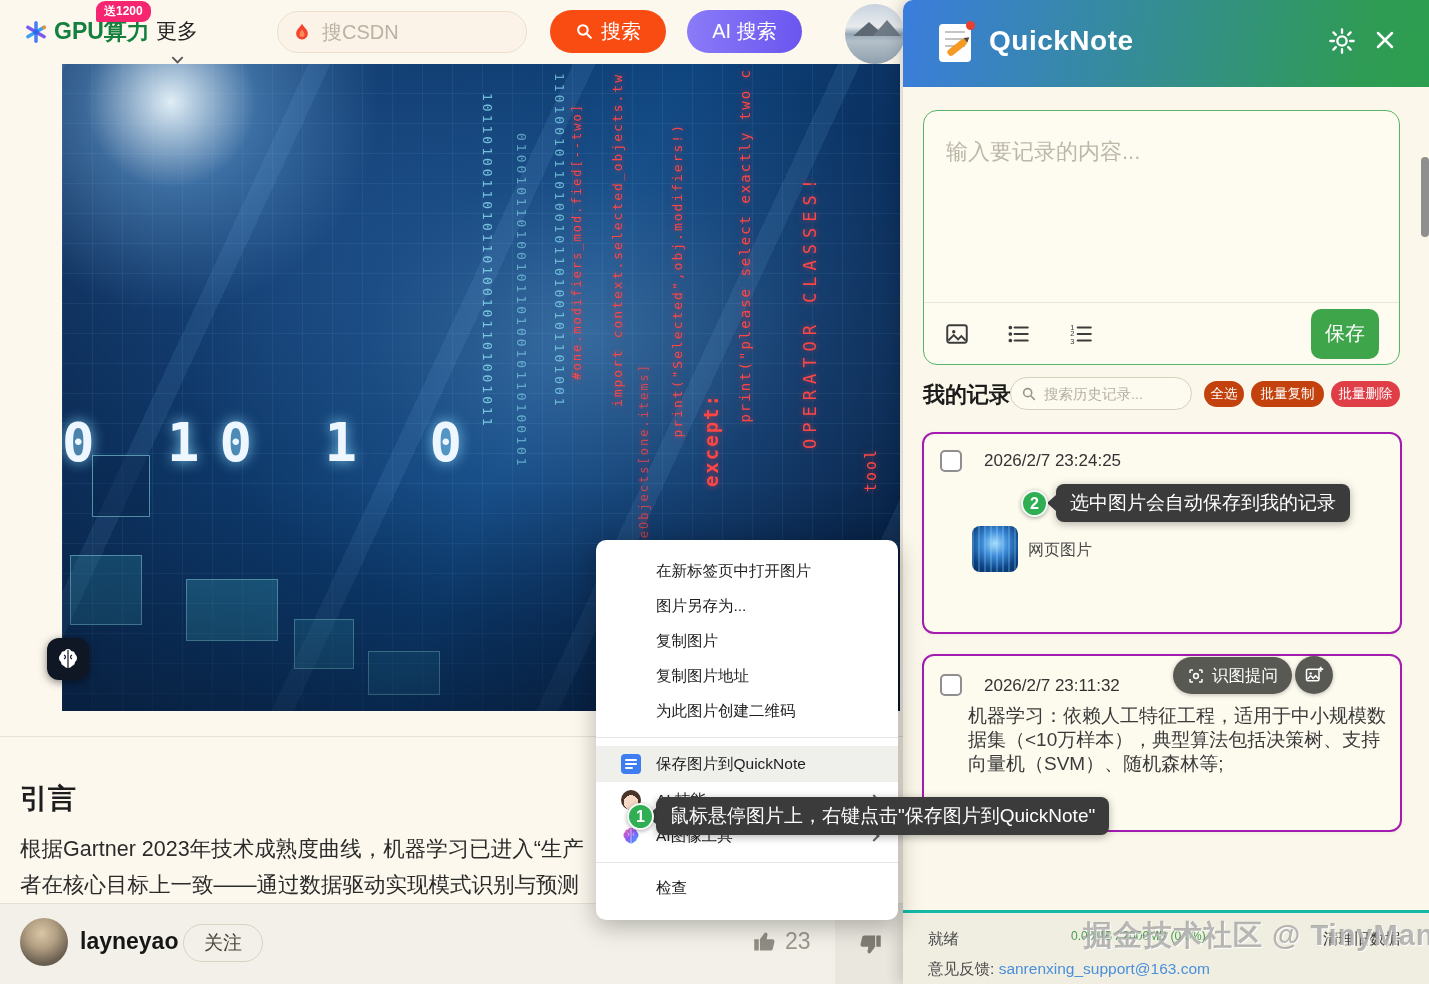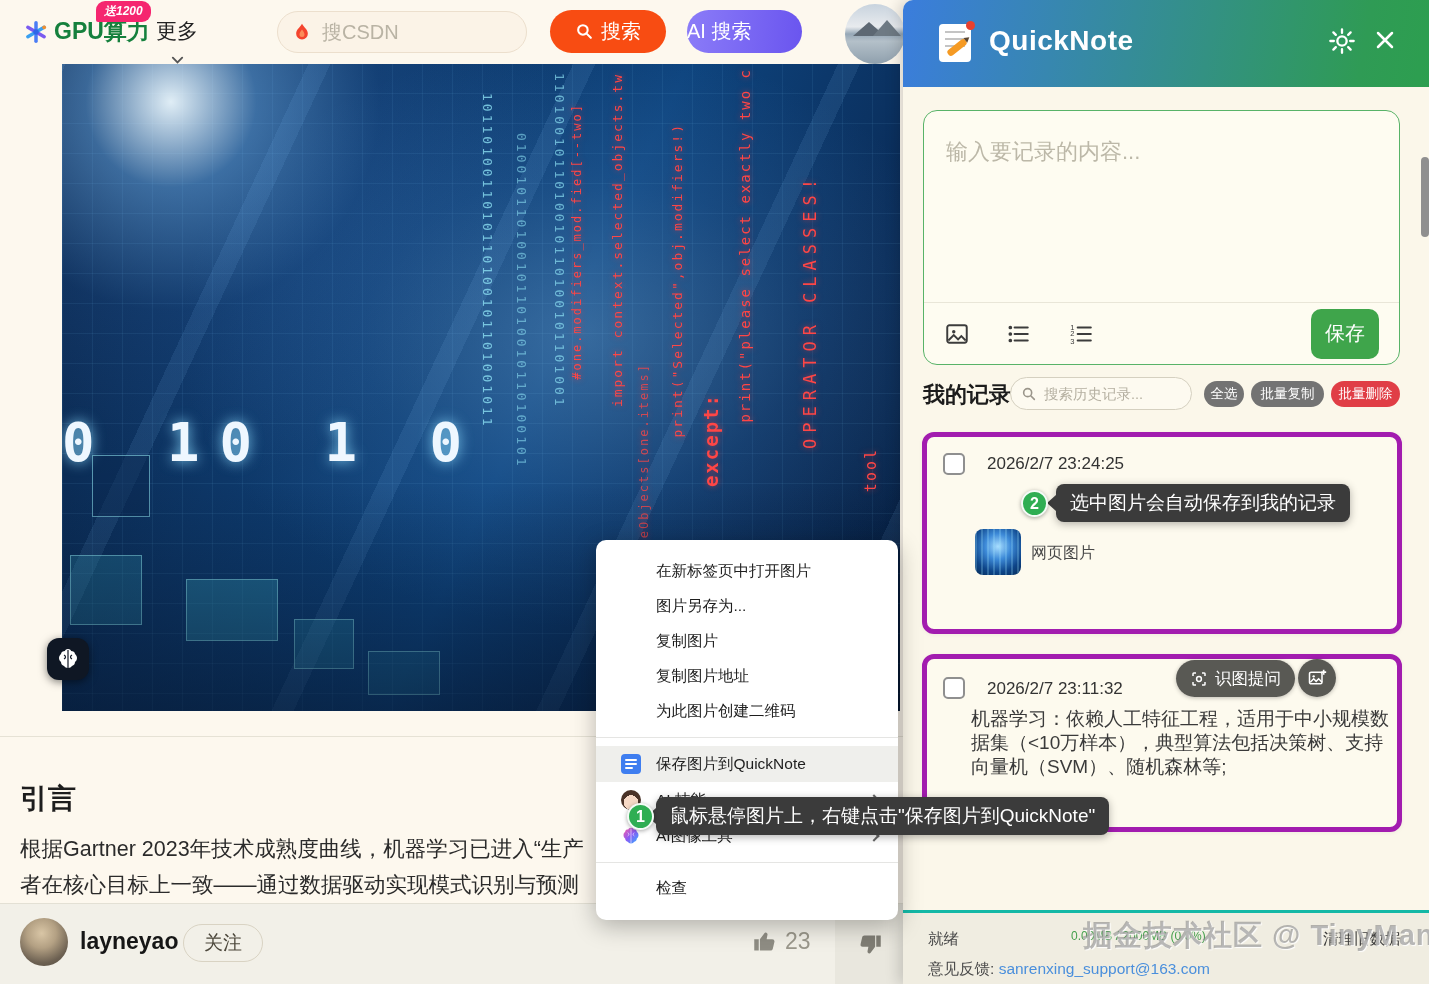--- a/index.html
+++ b/index.html
@@ -4,32 +4,32 @@
 <style>
   * { margin:0; padding:0; box-sizing:border-box; }
   html,body { width:1429px; height:984px; overflow:hidden;
     font-family:"Liberation Sans","DejaVu Sans",sans-serif; background:#fdf8ee; }
 
   
   .csdn-header { position:absolute; left:0; top:0; width:903px; height:64px; background:#fdf8ee; z-index:2; }
   .logo-icon { position:absolute; left:22px; top:18px; width:28px; height:28px; }
   .logo-text { position:absolute; left:54px; top:16px; font-size:23px; font-weight:bold; color:#15803d; }
   .logo-badge { position:absolute; left:96px; top:1px; background:#f5266f; color:#fff; font-size:12px;
-    padding:2px 8px; border-radius:9px 9px 9px 2px; font-weight:bold;font-style:italic; }
+    padding:2px 8px; border-radius:9px 9px 9px 2px; font-weight:bold; }
   .more { position:absolute; left:156px; top:17px; font-size:21px; color:#222; display:flex; align-items:center; gap:7px;flex-direction:column; }
   .search-pill { position:absolute; left:277px; top:11px; width:250px; height:42px; border-radius:21px;
     background:#fbf3e7; border:1px solid #ecdfcd; display:flex; align-items:center; padding:0 14px; gap:10px; }
   .search-pill input { border:none; outline:none; background:transparent; font-size:20px; width:160px; color:#555;
     font-family:"Liberation Sans","DejaVu Sans",sans-serif; }
   .search-pill input::placeholder { color:#b9b3a4; }
   .btn-search { position:absolute; left:550px; top:10px; width:116px; height:43px; border-radius:22px;
     background:#f84c12; color:#fff; font-size:20px; display:flex; align-items:center; justify-content:center; gap:7px; }
   .btn-ai-search { position:absolute; left:687px; top:10px; width:115px; height:43px; border-radius:22px;
     background:linear-gradient(95deg,#8b7cf8,#6a55ef); color:#fff; font-size:20px;
-    display:flex; align-items:center; justify-content:flex-start; }
+    display:flex; align-items:center; justify-content:center; }
   .user-avatar { position:absolute; left:845px; top:4px; width:60px; height:60px; border-radius:50%;
     background:linear-gradient(180deg,#c8d3de 0%,#e8ebee 38%,#95a7b6 50%,#b4c0c9 62%,#8fa0ad 100%);
     overflow:hidden; }
   .user-avatar::before { content:""; position:absolute; left:8px; top:18px; width:0; height:0;
     border-left:16px solid transparent; border-right:16px solid transparent; border-bottom:14px solid #5d6873; }
   .user-avatar::after { content:""; position:absolute; left:28px; top:16px; width:0; height:0;
     border-left:14px solid transparent; border-right:14px solid transparent; border-bottom:16px solid #6e7a84; }
 
   
   .hero { position:absolute; left:62px; top:63px; width:838px; height:648px; overflow:hidden;
@@ -123,24 +123,24 @@
     font-size:20px; display:flex; align-items:center; justify-content:center; }
 
   .rec-title { position:absolute; left:20px; top:380px; font-size:22px; font-weight:bold; color:#1c1c1c; }
   .rec-search { position:absolute; left:107px; top:377px; width:182px; height:33px; border-radius:17px;
     border:1px solid #d5d0c0; background:#fdfaf0; display:flex; align-items:center; padding:0 10px; gap:7px; }
   .rec-search input { border:none; outline:none; background:transparent; width:135px; font-size:14.5px; color:#555;
     font-family:"Liberation Sans","DejaVu Sans",sans-serif; }
   .rec-search input::placeholder { color:#b5b0a1; }
   .pill { position:absolute; top:381px; height:26px; border-radius:13px; color:#fff; font-size:13.5px;
     display:flex; align-items:center; justify-content:center; }
-  .pill.blue { background:#737373; }
+  .pill.blue { background:#c2410c; }
   .pill.red { background:#e03e46; }
 
-  .note-card { position:absolute; left:19px; width:480px; background:#fdfaee; border:5px solid #a21caf;
+  .note-card { position:absolute; left:19px; width:480px; background:#fdfaee; border:2px solid #a21caf;
     border-radius:12px; box-shadow:0 1px 4px rgba(0,0,0,.05); }
   .checkbox { position:absolute; width:22px; height:22px; background:#fff; border:2px solid #8f8f8f; border-radius:5px; }
   .note-date { position:absolute; font-size:17px; color:#333; }
   .note-thumb { position:absolute; left:48px; top:92px; width:46px; height:46px; border-radius:8px;
     background:radial-gradient(circle at 50% 38%, #a8deff 0%, #3d8ad8 35%, #0d4488 70%, #072c58 100%); overflow:hidden; }
   .note-thumb::after { content:""; position:absolute; inset:0;
     background:repeating-linear-gradient(90deg, rgba(160,230,255,.25) 0 2px, transparent 2px 6px); }
   .note-img-label { position:absolute; left:104px; top:106px; font-size:16px; color:#4a4a4a; }
   .note-text { position:absolute; left:44px; top:48px; width:426px; font-size:19px; color:#3a3a3a; line-height:24px; }
   .dark-pill { position:absolute; height:37px; border-radius:19px; background:rgba(66,66,63,.88); color:#fff;

